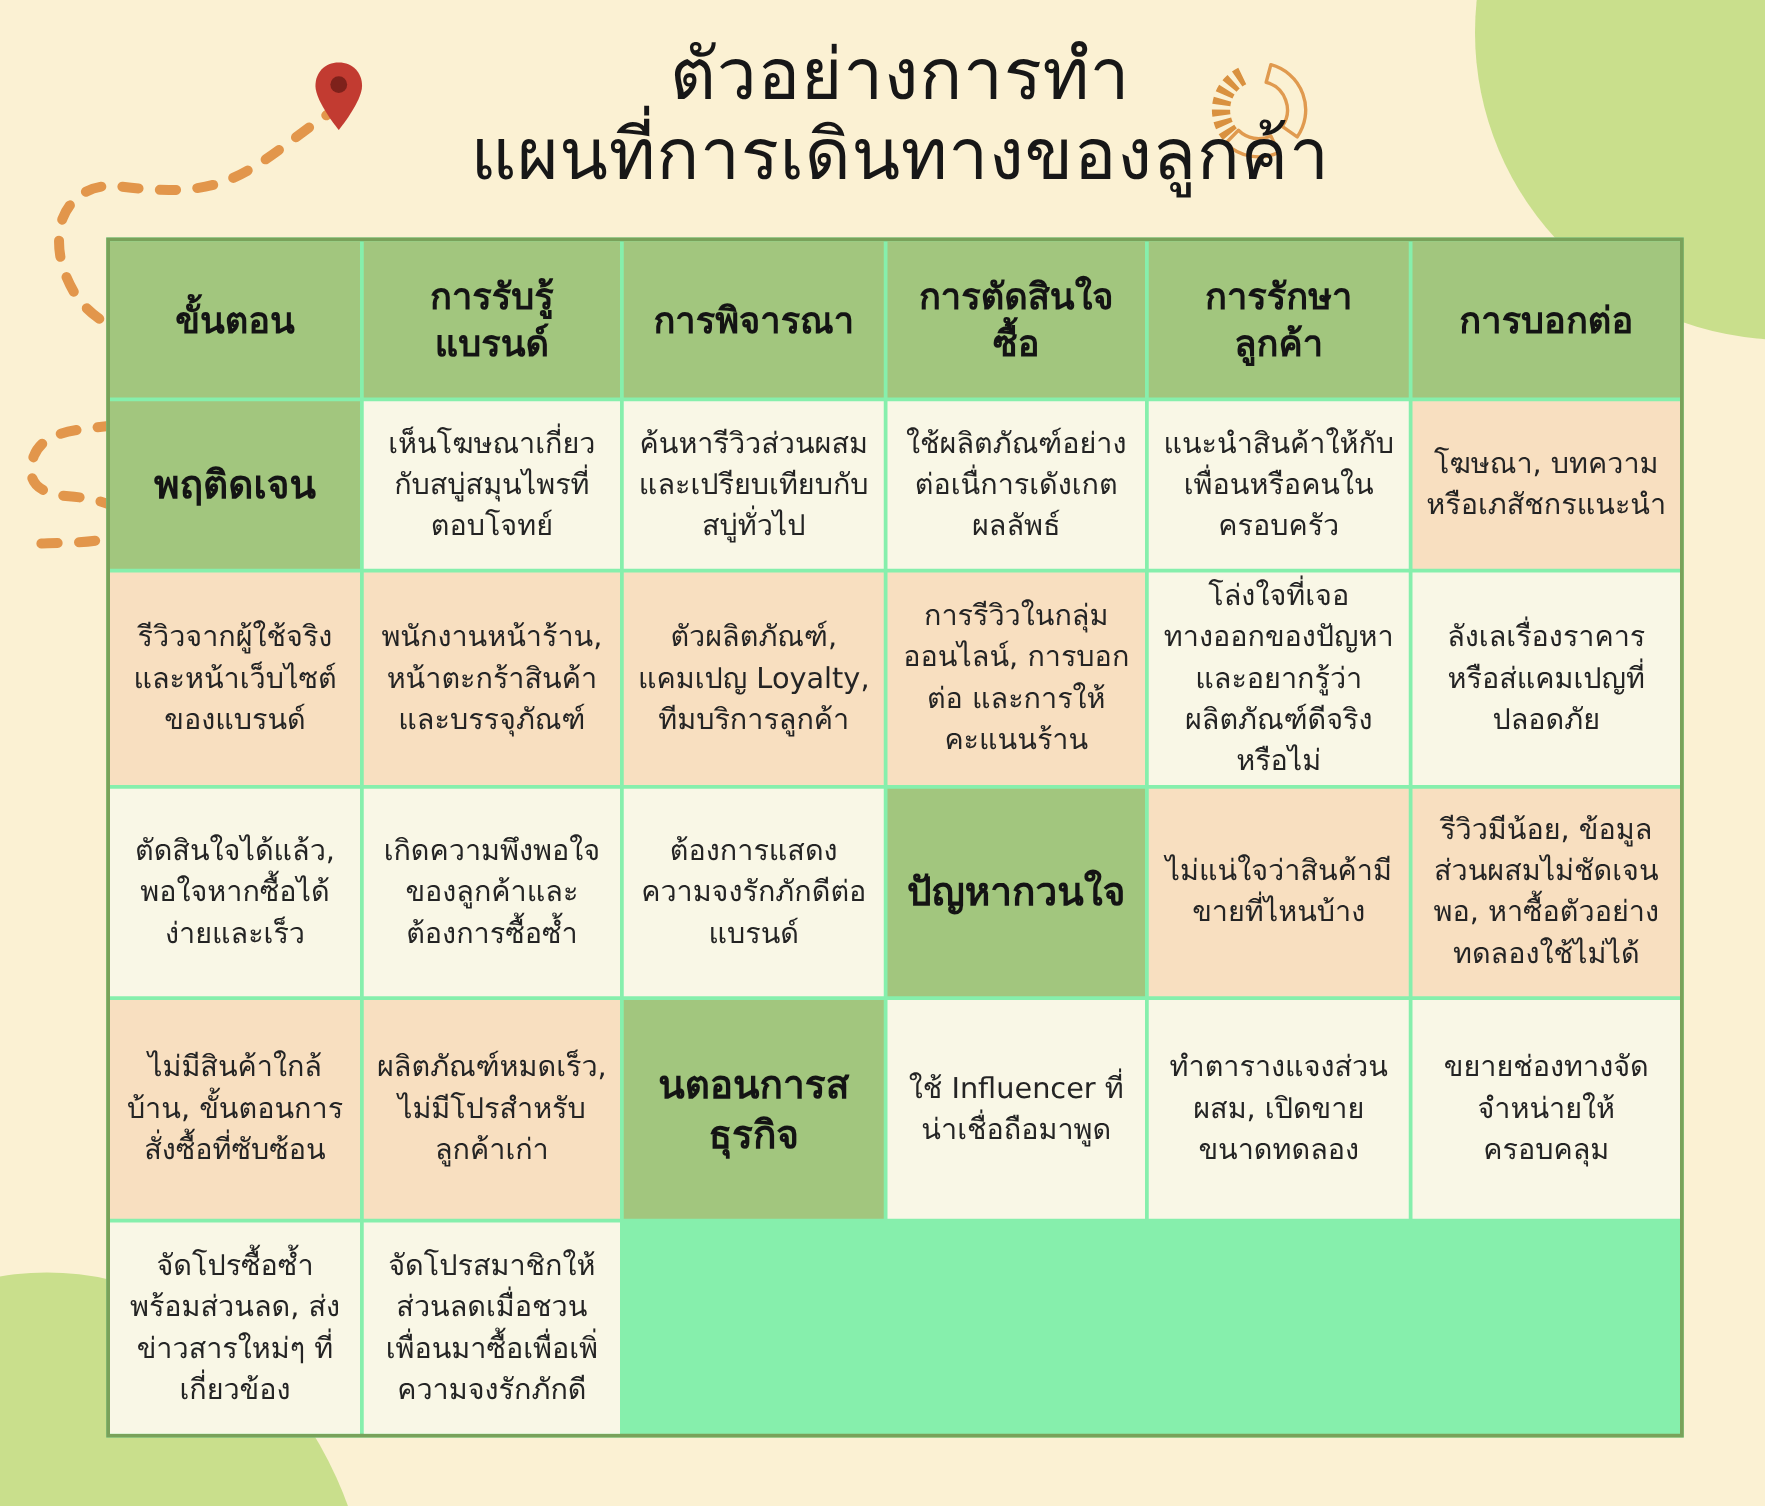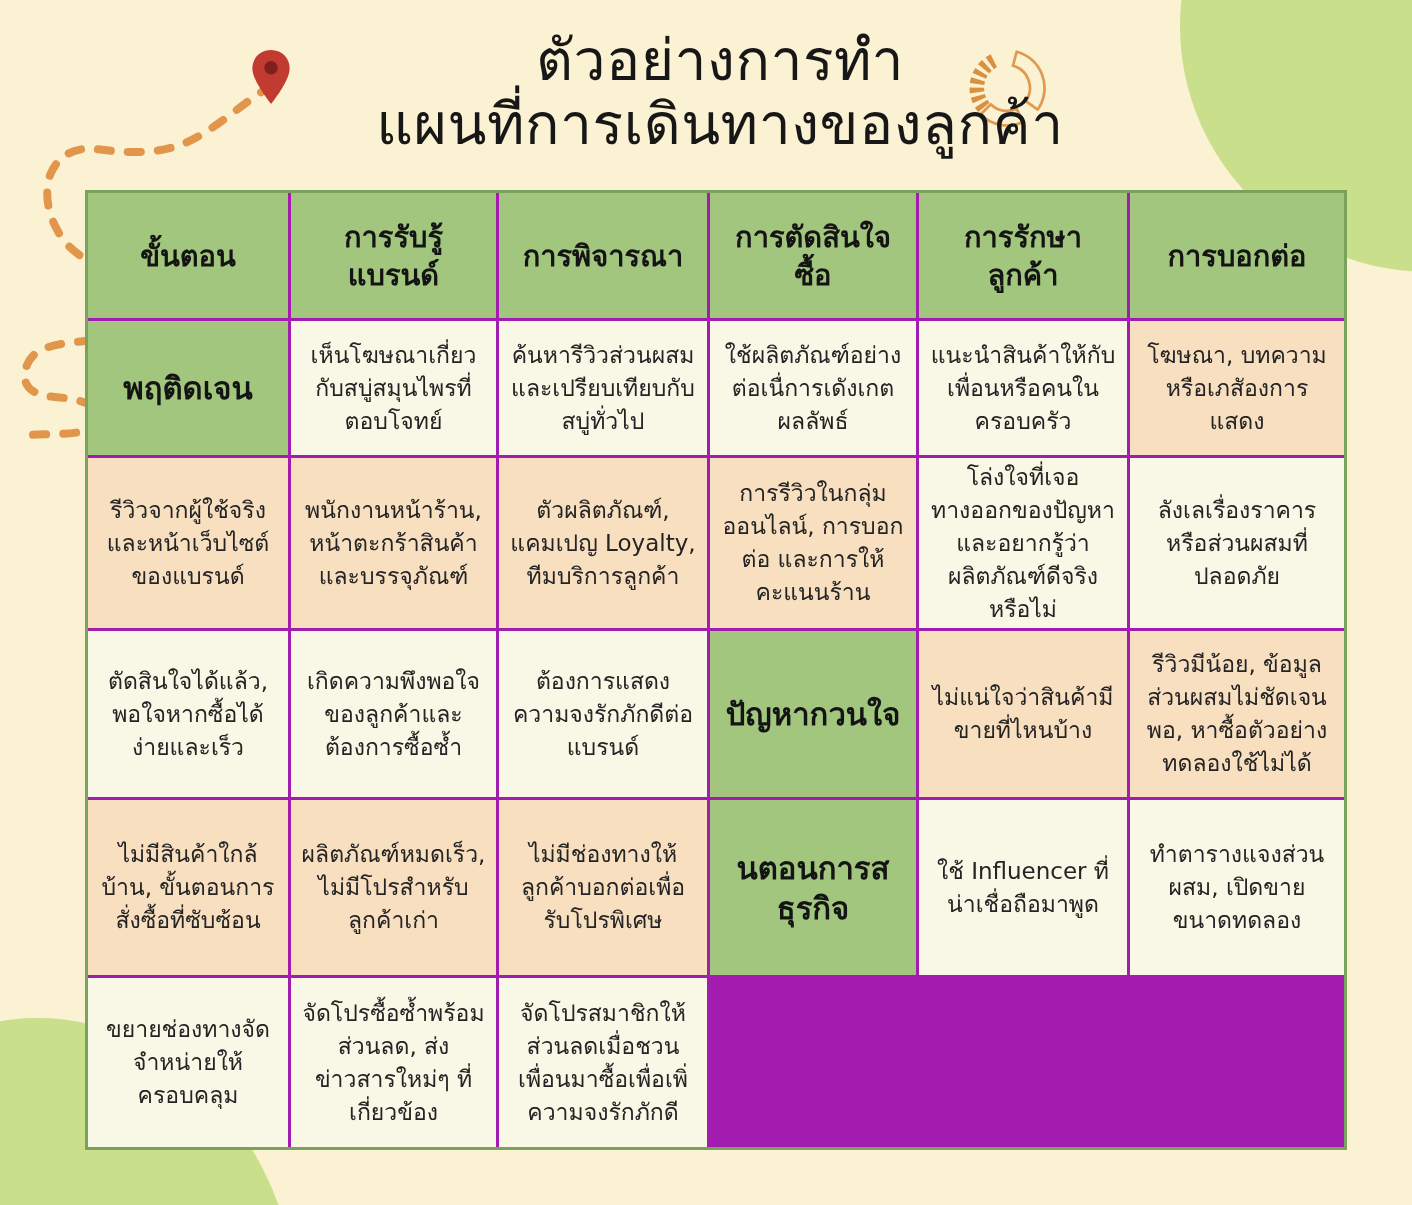--- a/index.html
+++ b/index.html
@@ -32,21 +32,21 @@
   .donut{position:absolute;left:952px;top:38px;width:110px;height:100px;}
   .trail{position:absolute;left:0;top:0;width:320px;height:470px;}
 
   
   .jtable{
     position:absolute;left:85px;top:190px;
     display:grid;
     grid-template-columns:200px 205px 208px 206px 208px 214px;
     grid-template-rows:125px 134px 170px 166px 175px 169px;
     gap:3px;
-    background:#a21caf;
+    background:#86efac;
     border:3px solid #79A25A;
   }
   .jtable > div{
     display:flex;align-items:center;justify-content:center;
     text-align:center;
     padding:6px 10px;
     box-sizing:border-box;
     overflow:hidden;
   }
   .th{
@@ -106,38 +106,37 @@
   <div class="th">การตัดสินใจ​ซื้อ</div>
   <div class="th">การรักษา​ลูกค้า</div>
   <div class="th">การบอกต่อ</div>
 
   <div class="rl">พฤติดเจน</div>
   <div class="cc">เห็นโฆษณาเกี่ยวกับ​สบู่สมุนไพรที่ตอบ​โจทย์</div>
   <div class="cc">ค้นหารีวิวส่วนผสม​และเปรียบเทียบกับ​สบู่ทั่วไป</div>
   <div class="cc">ใช้ผลิตภัณฑ์อย่าง​ต่อเนื่การเดังเกต​ผลลัพธ์</div>
   <div class="cc">แนะนำสินค้าให้กับ​เพื่อนหรือคนใน​ครอบครัว</div>
 
-  <div class="cp">โฆษณา, บทความ​หรือเภสัองการแสดง</div>
+  <div class="cp">โฆษณา, บทความ​หรือเภสัชกรแนะนำ</div>
   <div class="cp">รีวิวจากผู้ใช้จริงและ​หน้าเว็บไซต์ของ​แบรนด์</div>
   <div class="cp">พนักงานหน้าร้าน, หน้าตะกร้าสินค้า​และบรรจุภัณฑ์</div>
   <div class="cp">ตัวผลิตภัณฑ์, แคมเปญ Loyalty, ทีมบริการลูกค้า</div>
   <div class="cp">การรีวิวในกลุ่ม​ออนไลน์, การบอก​ต่อ และการให้​คะแนนร้าน</div>
 
   <div class="cc">โล่งใจที่เจอทางออก​ของปัญหาและ​อยากรู้ว่าผลิตภัณฑ์​ดีจริงหรือไม่</div>
-  <div class="cc">ลังเลเรื่อง​ราคารหรือส่วนผสม​ที่ปลอดภัย</div>
+  <div class="cc">ลังเลเรื่อง​ราคารหรือส่แคมเปญ​ที่ปลอดภัย</div>
   <div class="cc">ตัดสินใจได้แล้ว, พอใจหากซื้อได้ง่าย​และเร็ว</div>
   <div class="cc">เกิดความพึงพอใจ​ของลูกค้าและ​ต้องการซื้อซ้ำ</div>
   <div class="cc">ต้องการแสดง​ความจงรักภักดีต่อ​แบรนด์</div>
 
   <div class="rl">ปัญหากวนใจ</div>
   <div class="cp">ไม่แน่ใจว่าสินค้ามี​ขายที่ไหนบ้าง</div>
   <div class="cp">รีวิวมีน้อย, ข้อมูล​ส่วนผสมไม่ชัดเจน​พอ, หาซื้อตัวอย่าง​ทดลองใช้ไม่ได้</div>
   <div class="cp">ไม่มีสินค้าใกล้บ้าน, ขั้นตอนการสั่งซื้อที่​ซับซ้อน</div>
   <div class="cp">ผลิตภัณฑ์หมดเร็ว, ไม่มีโปรสำหรับ​ลูกค้าเก่า</div>
-  <div class="cp">ไม่มีช่องทางให้​ลูกค้าบอกต่อเพื่อ​รับโปรพิเศษ</div>
 
   <div class="rl">นตอนการส​ธุรกิจ</div>
   <div class="cc">ใช้ Influencer ที่​น่าเชื่อถือมาพูด</div>
   <div class="cc">ทำตารางแจงส่วน​ผสม, เปิดขายขนาด​ทดลอง</div>
   <div class="cc">ขยายช่องทางจัด​จำหน่ายให้​ครอบคลุม</div>
   <div class="cc">จัดโปรซื้อซ้ำพร้อม​ส่วนลด, ส่งข่าวสาร​ใหม่ๆ ที่เกี่ยวข้อง</div>
   <div class="cc">จัดโปรสมาชิกให้​ส่วนลดเมื่อชวน​เพื่อนมาซื้อเพื่อเพิ่​ความจงรักภักดี</div>
 </div>
 
 </body></html>

